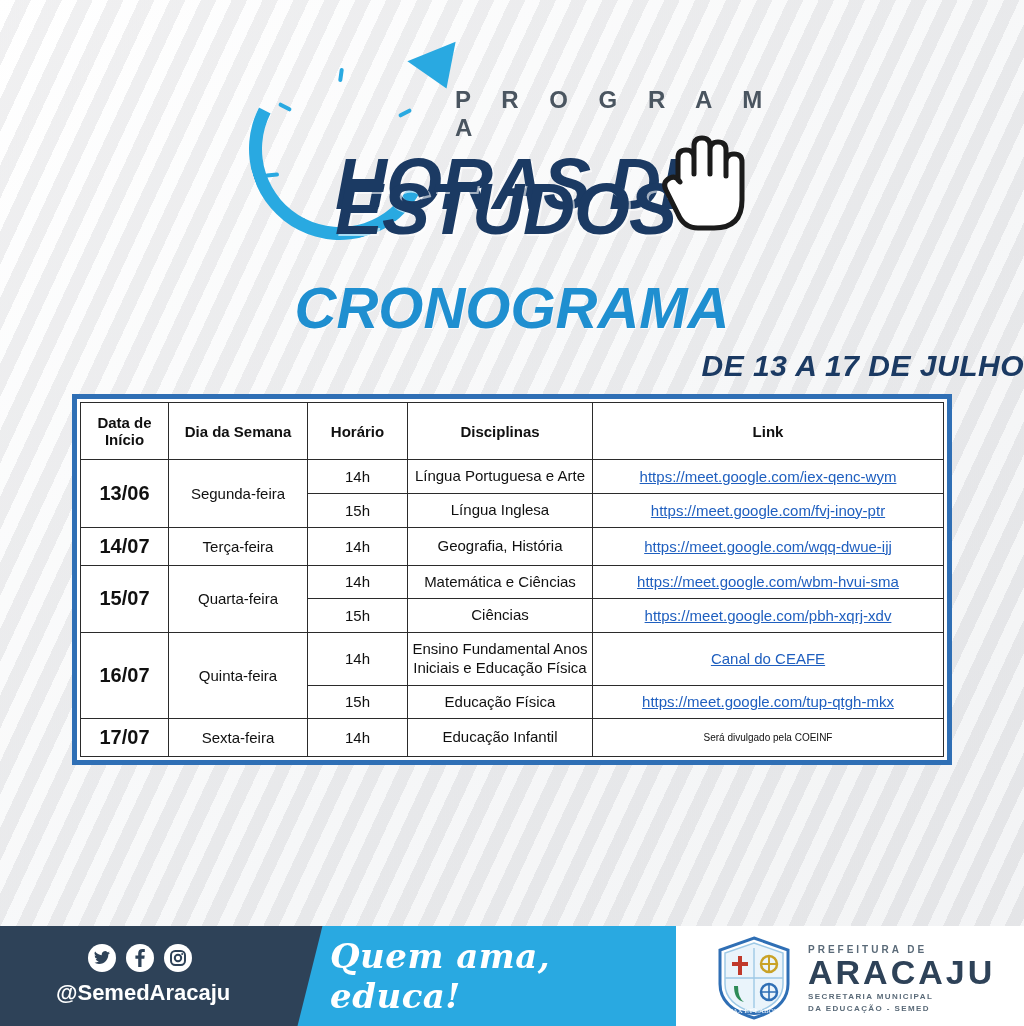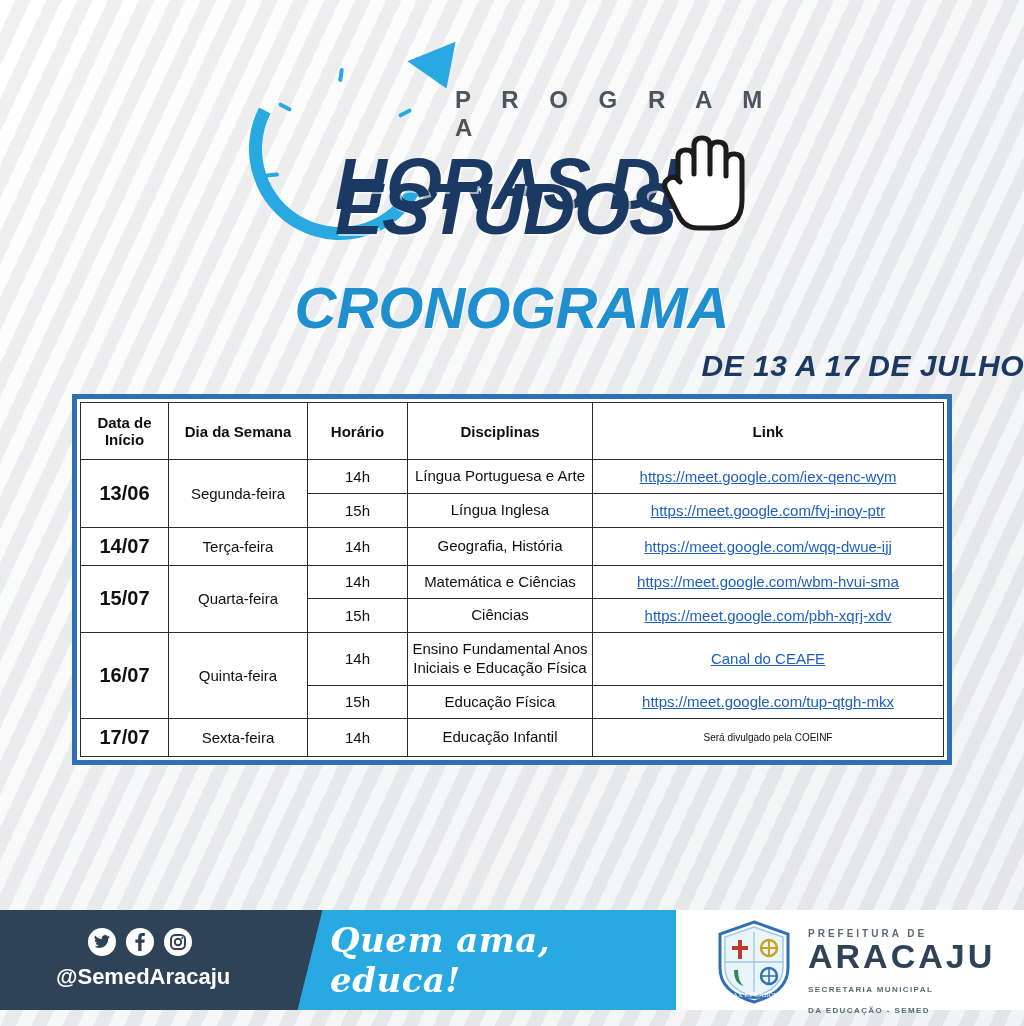--- a/index.html
+++ b/index.html
@@ -156,21 +156,21 @@
     font-size: 15px;
   }
   td.link-cell.plain { color: #101010; font-size: 10px; }
   .col-date { width: 88px; }
   .col-day { width: 139px; }
   .col-time { width: 100px; }
   .col-disc { width: 185px; }
   
   .footer {
     position: absolute;
-    left: 0; bottom: 16px;
+    left: 0; bottom: 0;
     width: 1024px; height: 100px;
   }
   .footer-dark {
     position: absolute; left: 0; top: 0;
     width: 330px; height: 100px;
     background: #2e4258;
   }
   .footer-blue {
     position: absolute; left: 310px; top: 0;
     width: 390px; height: 100px;
@@ -219,21 +219,21 @@
     position: absolute; left: 808px; top: 18px;
     text-align: left;
   }
   .pref-small {
     font-size: 10px; letter-spacing: 3px; color: #5a6a78; font-weight: bold;
   }
   .pref-big {
     font-size: 34px; letter-spacing: 3px; color: #2e4258; font-weight: bold; line-height: 1;
   }
   .pref-sub {
-    font-size: 8px; letter-spacing: 1.4px; color: #5a6a78; font-weight: bold; margin-top: 12px;
+    font-size: 8px; letter-spacing: 1.4px; color: #5a6a78; font-weight: bold; margin-top: 3px;
   }
 </style>
 </head>
 <body>
 
 <div class="poster">
 
   <div class="header">
     <div class="logo-wrap">
       <div class="clock-ring"></div>

